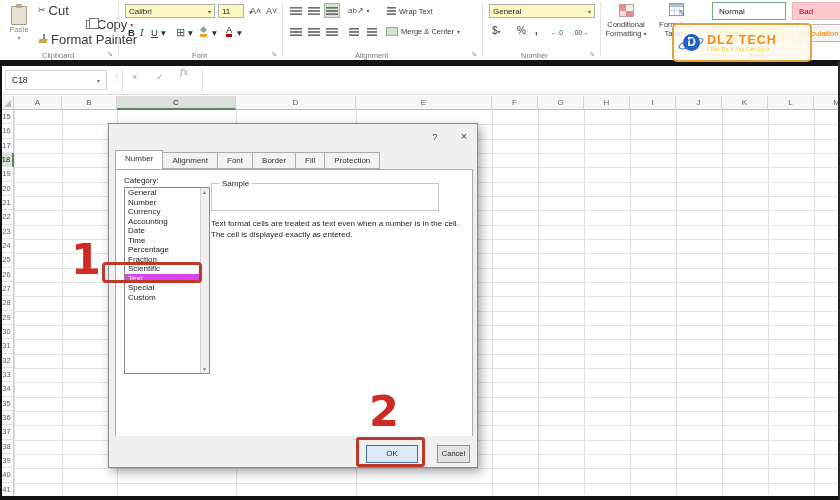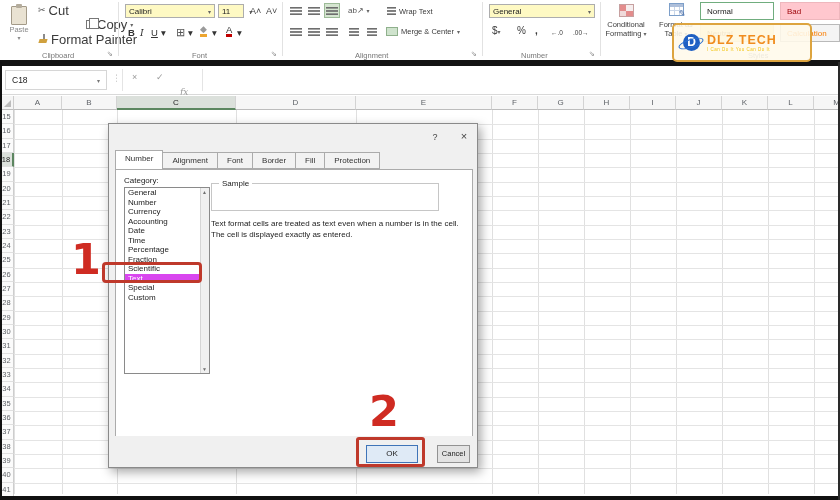--- a/index.html
+++ b/index.html
@@ -53,21 +53,21 @@
   .cf-icon { display:inline-block; width:15px; height:13px; border:1px solid #c6a0a0; font-size:0; }
   .cf-icon i { display:inline-block; width:50%; height:50%; }
   .cf-icon .a { background:#e38c8c; } .cf-icon .b { background:#f6eeee; }
   .cf-icon .c { background:#f0dada; } .cf-icon .d { background:#e38c8c; }
   .ft-icon { position:relative; display:inline-block; width:15px; height:13px; border:1px solid #7d9fc9; background:
      linear-gradient(#aebfda 3px, transparent 3px),
      linear-gradient(90deg, transparent 4px, #c9d6e8 4px, #c9d6e8 5px, transparent 5px, transparent 9px, #c9d6e8 9px, #c9d6e8 10px, transparent 10px),
      linear-gradient(transparent 6px, #c9d6e8 6px, #c9d6e8 7px, transparent 7px); }
   .ft-icon:after { content:"✎"; position:absolute; right:-3px; bottom:-3px; font-size:8px; color:#4a6ea8; }
   .bb-lines { font-size:7.5px; color:#3b3b3b; line-height:9px; }
-  .style-cell { position:absolute; height:18px; font-size:8px; display:flex; align-items:center; padding-left:6px; border:1px solid #cfcfcf; }
+  .style-cell { position:absolute; height:18px; font-size:8px; display:flex; align-items:center; padding-left:6px; border:1px solid #cfcfcf;margin-left:12px; }
   .st-Normal { background:#fff; border:1.5px solid #70ad7e; color:#222; }
   .st-Bad { background:#ffc7ce; color:#9c0006; border-color:#eeb7bd; }
   .st-Neutral { background:#ffeb9c; color:#9c6500; border-color:#e8d68e; }
   .st-Calculation { background:#f4f4f4; color:#fa7d00; border-color:#b9b9b9; }
 
   
   #watermark { position:absolute; left:672px; top:23px; width:140px; height:39px; z-index:30;
     background:rgba(255,249,234,0.88); border:2px solid #ddA43f; border-radius:5px;
     display:flex; align-items:center; padding:2px 6px; gap:5px; }
   .globe { position:relative; width:22px; height:22px; }
@@ -273,21 +273,21 @@
   <div id="band"></div>
 
   <div id="fbar">
     <div id="namebox">
       <span>C18</span>
       <span class="da">▾</span>
     </div>
     <span class="dots">⋮</span>
     <span class="ico" style="left:132px;">×</span>
     <span class="ico" style="left:156px;">✓</span>
-    <span class="ico" id="fx" style="left:180px; top:21px;text-align:center;">fx</span>
+    <span class="ico" id="fx" style="left:180px; top:1px;text-align:center;">fx</span>
     <div class="vsep" style="left:122px;"></div>
     <div class="vsep" style="left:202px;"></div>
     <div style="position:absolute; left:206px; top:3px; width:630px; height:22px; background:#fff;"></div>
   </div>
 
   <div id="grid">
     <div id="corner"></div>
     <div id="col-headers">
         <div class="col-h" style="left: 14px; width: 48px;">A</div>
         <div class="col-h" style="left: 62px; width: 55px;">B</div>

